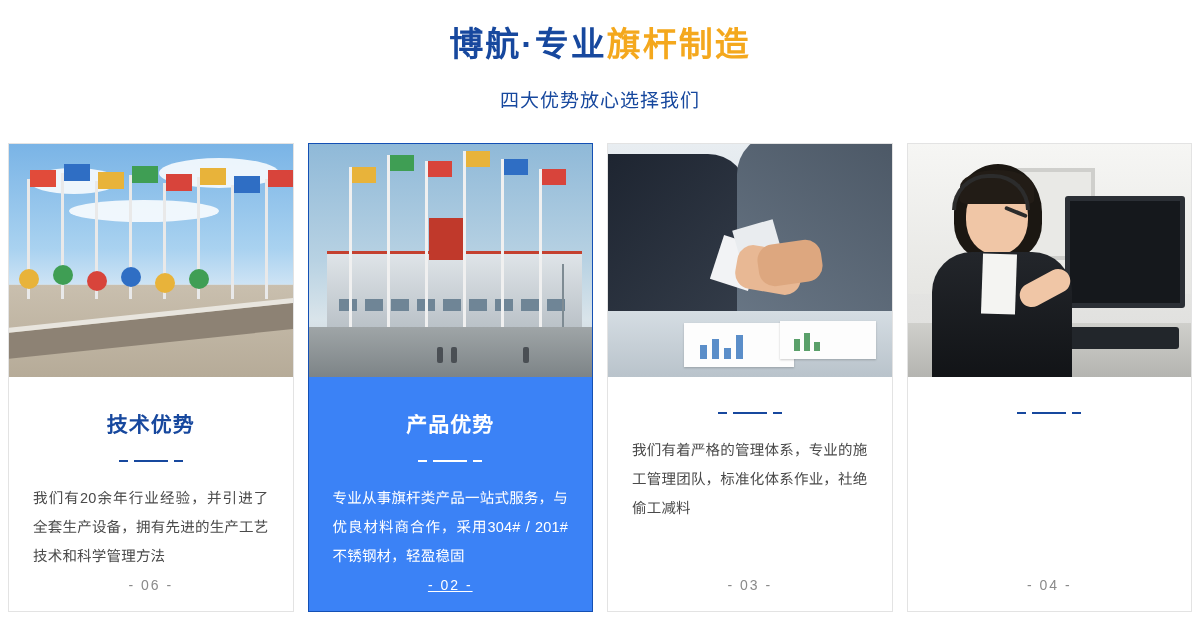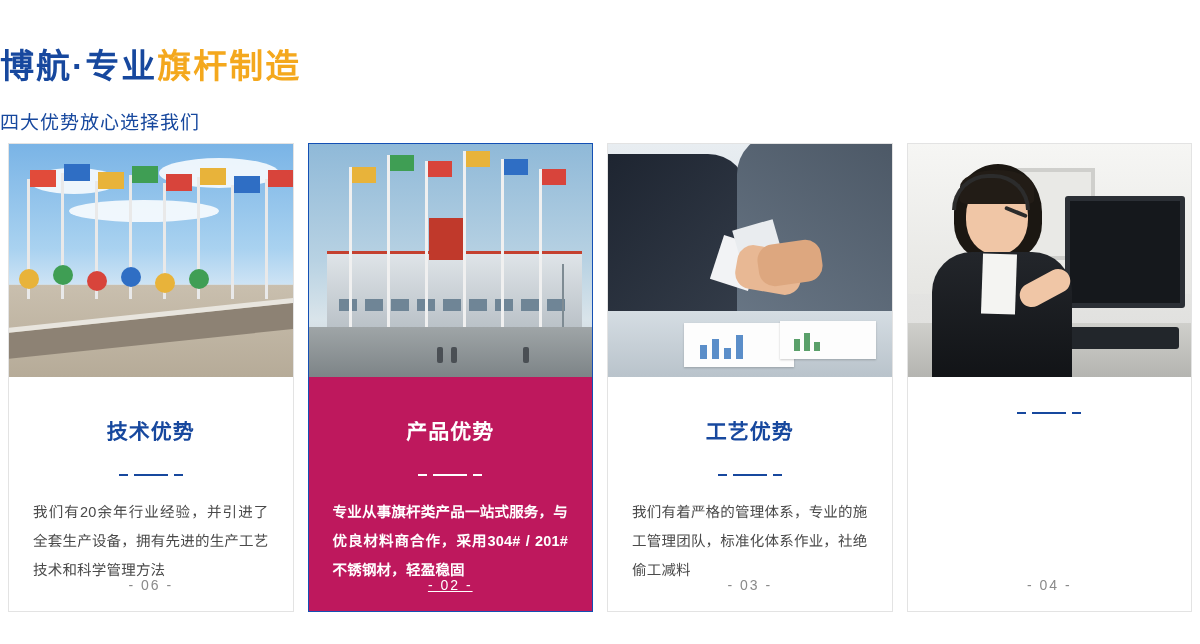--- a/index.html
+++ b/index.html
@@ -15,22 +15,22 @@
   .page {
     position: relative;
     width: 1200px;
     height: 644px;
     overflow: hidden;
     background: #ffffff;
   }
 
   
   .header {
-    text-align: left;
-    padding-top: 48px;
+    text-align: center;
+    padding-top: 26px;
   }
   .main-title {
     font-size: 34px;
     font-weight: bold;
     letter-spacing: 2px;
     line-height: 1.1;
     margin: 0;
     color: #0b4da2;
   }
   .main-title .dark { color: #17489e; }
@@ -55,21 +55,21 @@
   .card {
     width: 289px;
     background: #ffffff;
     border: 1px solid #e3e3e3;
     display: flex;
     flex-direction: column;
     height: 469px;
     overflow: hidden;
   }
   .card.active {
-    background: #be185d;
+    background: #3b82f6;
     border-color: #1450b4;
   }
 
   .card-photo {
     width: 100%;
     height: 233px;
     position: relative;
     overflow: hidden;
     flex: none;
   }
@@ -80,21 +80,21 @@
     display: flex;
     flex-direction: column;
     position: relative;
   }
   .card-title {
     text-align: center;
     font-size: 21px;
     font-weight: bold;
     color: #17489e;
     letter-spacing: 1px;
-    margin: 16px;
+    margin: 9px;
   }
   .card.active .card-title { color: #ffffff; }
 
   .title-rule {
     width: 34px;
     height: 2px;
     background: #17489e;
     margin: 13px auto 0 auto;
     position: relative;
   }
@@ -114,21 +114,21 @@
   .card.active .title-rule::after { background: #ffffff; }
 
   .card-text {
     margin: 22px 0 0 0;
     font-size: 14.5px;
     line-height: 2.0;
     color: #4a4a4a;
     text-align: justify;
     letter-spacing: 0.2px;
   }
-  .card.active .card-text { color: #ffffff; font-weight: bold; }
+  .card.active .card-text { color: #ffffff; }
 
   .card-number {
     position: absolute;
     bottom: 18px;
     left: 0;
     right: 0;
     text-align: center;
     font-size: 14px;
     color: #8a8a8a;
     letter-spacing: 2px;
@@ -405,21 +405,20 @@
         <div class="paper" style="left:172px; bottom:18px; width:96px; height:38px;"></div>
         <div class="bar" style="left:92px;  bottom:18px; width:7px; height:14px;"></div>
         <div class="bar" style="left:104px; bottom:18px; width:7px; height:20px;"></div>
         <div class="bar" style="left:116px; bottom:18px; width:7px; height:11px;"></div>
         <div class="bar" style="left:128px; bottom:18px; width:7px; height:24px;"></div>
         <div class="bar" style="left:186px; bottom:26px; width:6px; height:12px; background:#5aa06a;"></div>
         <div class="bar" style="left:196px; bottom:26px; width:6px; height:18px; background:#5aa06a;"></div>
         <div class="bar" style="left:206px; bottom:26px; width:6px; height:9px;  background:#5aa06a;"></div>
       </div>
       <div class="card-body">
-        <div class="card-title">工艺优势</div>
         <div class="title-rule"></div>
         <p class="card-text">我们有着严格的管理体系，专业的施工管理团队，标准化体系作业，社绝偷工减料</p>
         <div class="card-number">- 03 -</div>
       </div>
     </div>
 
     <div class="card">
       <div class="card-photo ph4">
         <div class="wall"></div>
         <div class="monitor2"></div>

